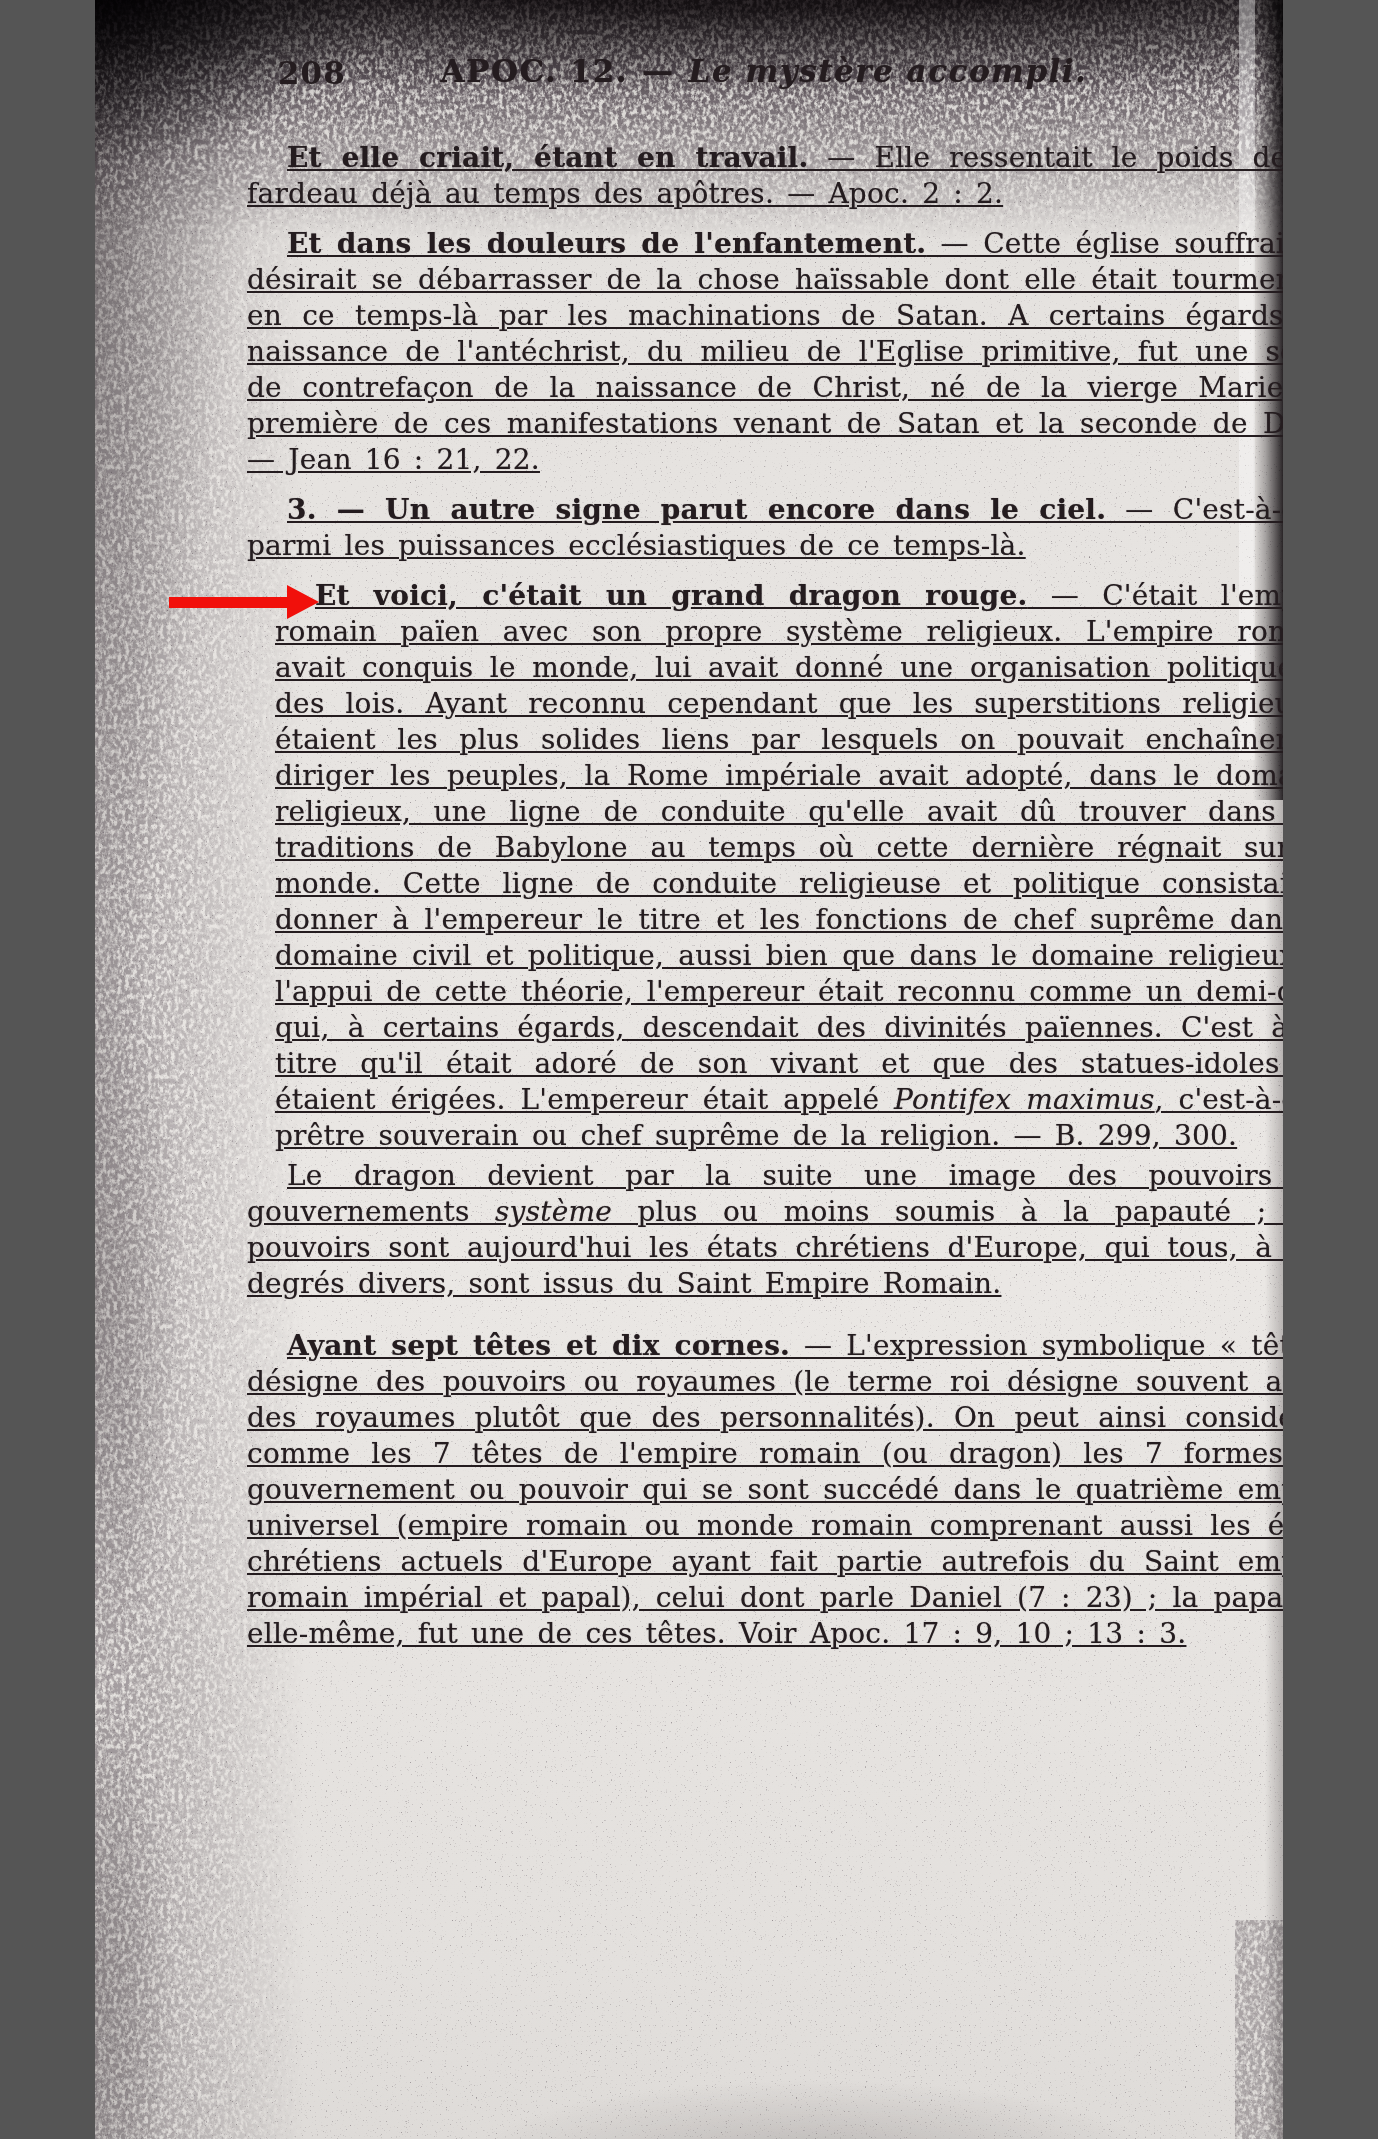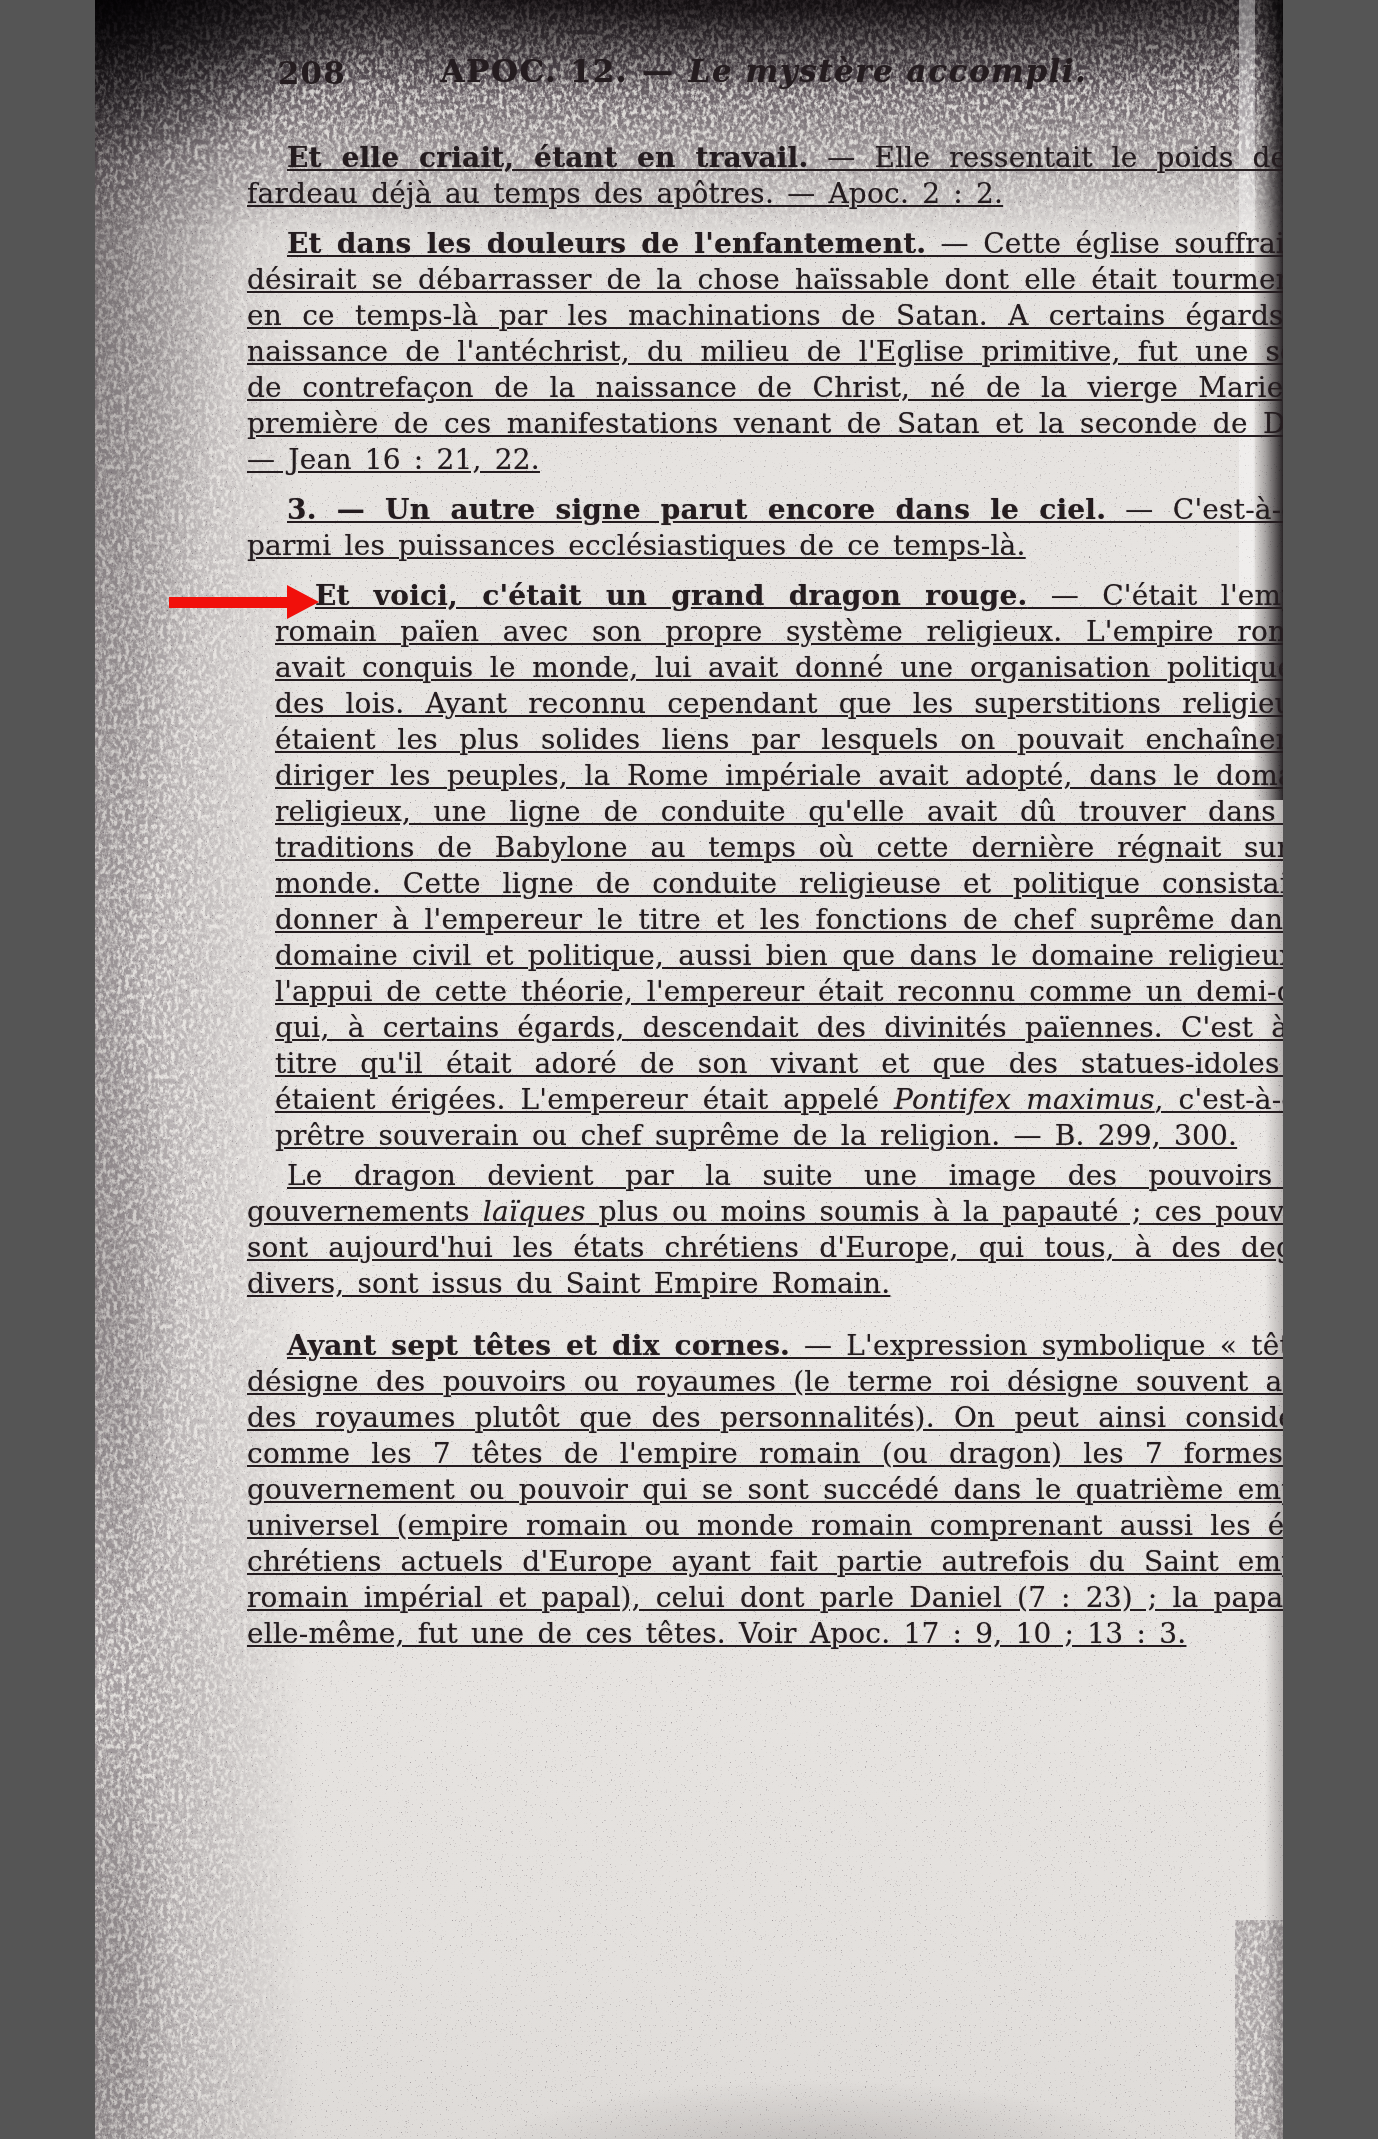--- a/index.html
+++ b/index.html
@@ -127,21 +127,21 @@
     <div class="runhead">
       <span class="chap">APOC. 12.</span><span class="sep">—</span><span class="btitle">Le mystère accompli.</span>
     </div>
   </header>
 
   <main class="body">
       <p><span class="bold">Et elle criait, étant en travail.</span><span class="normal"> — Elle ressentait le poids de ce fardeau déjà au temps des apôtres. — Apoc. 2 : 2.</span></p>
       <p><span class="bold">Et dans les douleurs de l'enfantement.</span><span class="normal"> — Cette église souffrait et désirait se débarrasser de la chose haïssable dont elle était tourmentée en ce temps-là par les machinations de Satan. A certains égards, la naissance de l'antéchrist, du milieu de l'Eglise primitive, fut une sorte de contrefaçon de la naissance de Christ, né de la vierge Marie, la première de ces manifestations venant de Satan et la seconde de Dieu. — Jean 16 : 21, 22.</span></p>
       <p><span class="bold">3. — Un autre signe parut encore dans le ciel.</span><span class="normal"> — C'est-à-dire parmi les puissances ecclésiastiques de ce temps-là.</span></p>
       <p><span class="bold">Et voici, c'était un grand dragon rouge.</span><span class="normal"> — C'était l'empire romain païen avec son propre système religieux. L'empire romain avait conquis le monde, lui avait donné une organisation politique et des lois. Ayant reconnu cependant que les superstitions religieuses étaient les plus solides liens par lesquels on pouvait enchaîner et diriger les peuples, la Rome impériale avait adopté, dans le domaine religieux, une ligne de conduite qu'elle avait dû trouver dans les traditions de Babylone au temps où cette dernière régnait sur le monde. Cette ligne de conduite religieuse et politique consistait à donner à l'empereur le titre et les fonctions de chef suprême dans le domaine civil et politique, aussi bien que dans le domaine religieux. A l'appui de cette théorie, l'empereur était reconnu comme un demi-dieu qui, à certains égards, descendait des divinités païennes. C'est à ce titre qu'il était adoré de son vivant et que des statues-idoles lui étaient érigées. L'empereur était appelé </span><span class="italic">Pontifex maximus</span><span class="normal">, c'est-à-dire prêtre souverain ou chef suprême de la religion. — B. 299, 300.</span></p>
-      <p><span class="normal">Le dragon devient par la suite une image des pouvoirs ou gouvernements </span><span class="italic">laïques</span><span class="normal"> plus ou moins soumis à la papauté ; ces pouvoirs sont aujourd'hui les états chrétiens d'Europe, qui tous, à des degrés divers, sont issus du Saint Empire Romain.</span></p>
+      <p><span class="normal">Le dragon devient par la suite une image des pouvoirs ou gouvernements </span><span class="italic">système</span><span class="normal"> plus ou moins soumis à la papauté ; ces pouvoirs sont aujourd'hui les états chrétiens d'Europe, qui tous, à des degrés divers, sont issus du Saint Empire Romain.</span></p>
       <p><span class="bold">Ayant sept têtes et dix cornes.</span><span class="normal"> — L'expression symbolique « tête » désigne des pouvoirs ou royaumes (le terme roi désigne souvent aussi des royaumes plutôt que des personnalités). On peut ainsi considérer comme les 7 têtes de l'empire romain (ou dragon) les 7 formes de gouvernement ou pouvoir qui se sont succédé dans le quatrième empire universel (empire romain ou monde romain comprenant aussi les états chrétiens actuels d'Europe ayant fait partie autrefois du Saint empire romain impérial et papal), celui dont parle Daniel (7 : 23) ; la papauté, elle-même, fut une de ces têtes. Voir Apoc. 17 : 9, 10 ; 13 : 3.</span></p>
     </main>
 
   <div class="arrow" aria-hidden="true" style="top: 585px;">
     <div class="shaft" style="background: rgb(241, 16, 11);"></div>
     <div class="head" style="border-left-color: rgb(241, 16, 11);"></div>
   </div>
 
 </div>
 

